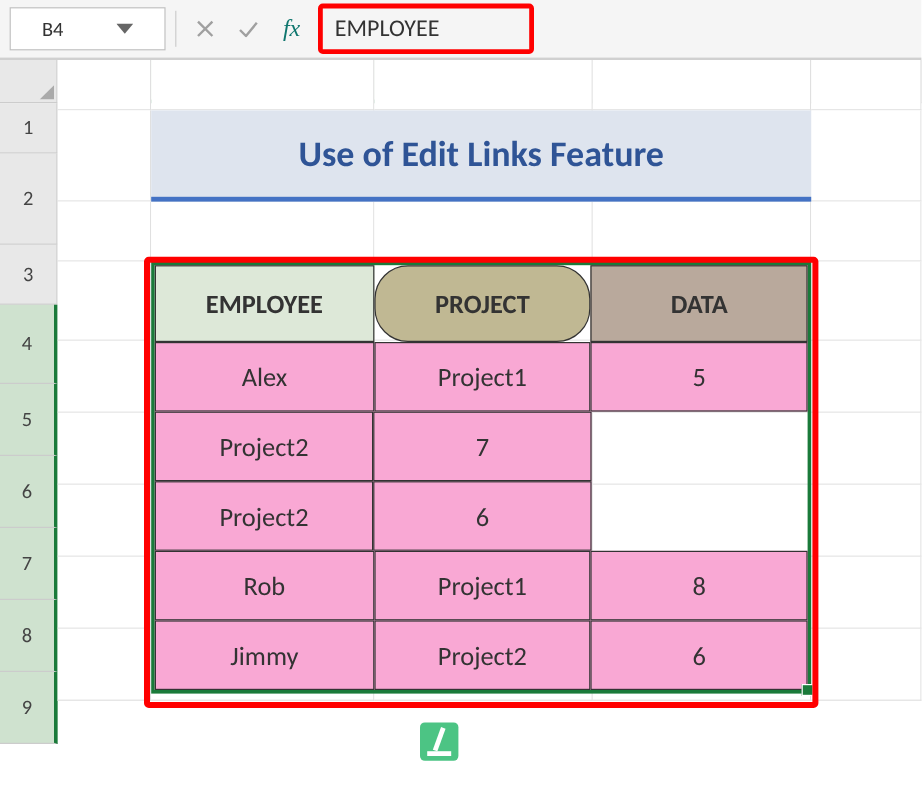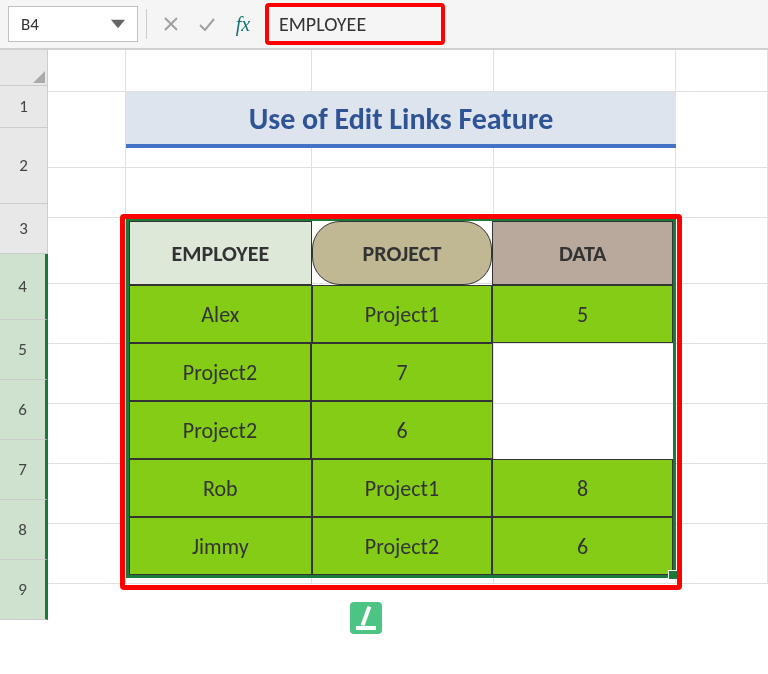--- a/index.html
+++ b/index.html
@@ -14,21 +14,21 @@
     padding: 6px 8px;
     gap: 4px;
   }
   .name-box {
     width: 130px;
     height: 36px;
     background: #fff;
     border: 1px solid #c0c0c0;
     display: flex;
     align-items: center;
-    padding: 0 12px;
+    padding: 0 26px;
     font-size: 17px;
     color: #333;
     justify-content: space-between;
   }
   .name-box svg { width: 14px; height: 10px; fill: #666; }
   .fb-divider { width: 1px; height: 30px; background: #ccc; margin: 0 4px; }
   .fb-btn {
     width: 32px; height: 32px;
     display: flex; align-items: center; justify-content: center;
     color: #a0a0a0;
@@ -100,21 +100,21 @@
     border-right: 1px solid #e0e0e0;
     border-bottom: 1px solid #e0e0e0;
     background: #fff;
   }
   
   .title-cell {
     position: absolute;
     left: 78px;
     top: 42px;
     width: 550px;
-    height: 56px;
+    height: 76px;
     background: #dee4ee;
     border-bottom: 4px solid #4472c4;
     display: flex;
     align-items: center;
     justify-content: center;
     font-size: 30px;
     font-weight: 600;
     color: #2f5496;
     font-family: Calibri, sans-serif;
   }
@@ -140,21 +140,21 @@
     z-index: 5;
   }
   .dt-row { display: flex; }
   .dt-cell {
     border: 1px solid #333;
     display: flex;
     align-items: center;
     justify-content: center;
     font-size: 22px;
     color: #333;
-    background: #84cc16;
+    background: #f9a8d4;
     height: 58px;
   }
   .dt-head { font-weight: 700; height: 64px; }
   .dt-h1 { background: #dde8d8; width: 184px; }
   .dt-h2 { background: #c0b893; width: 182px; border-radius: 28px; }
   .dt-h3 { background: #b9a99c; width: 182px; }
   .dt-c1 { width: 184px; }
   .dt-c2 { width: 182px; }
   .dt-c3 { width: 182px; }
   

